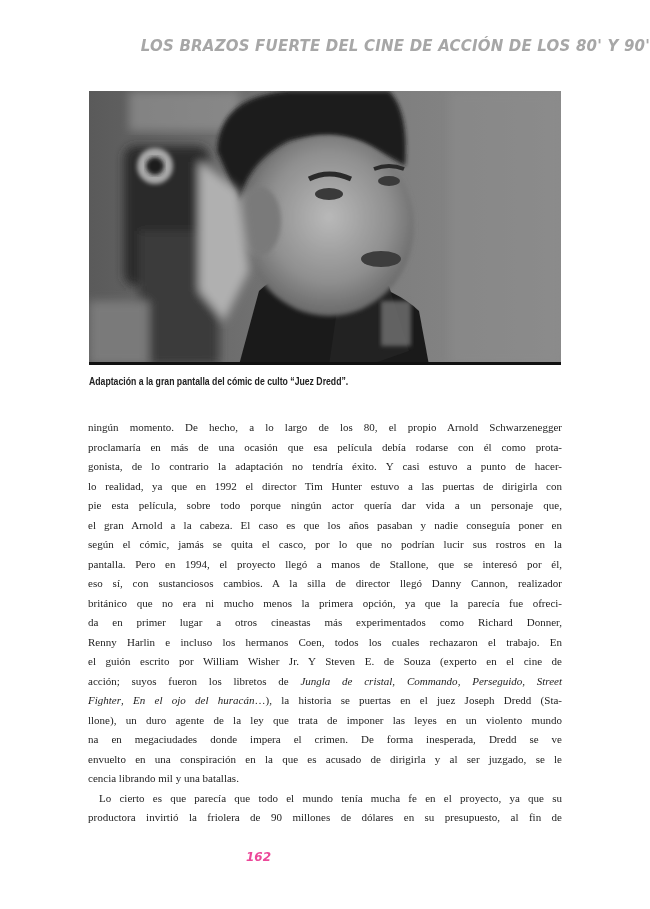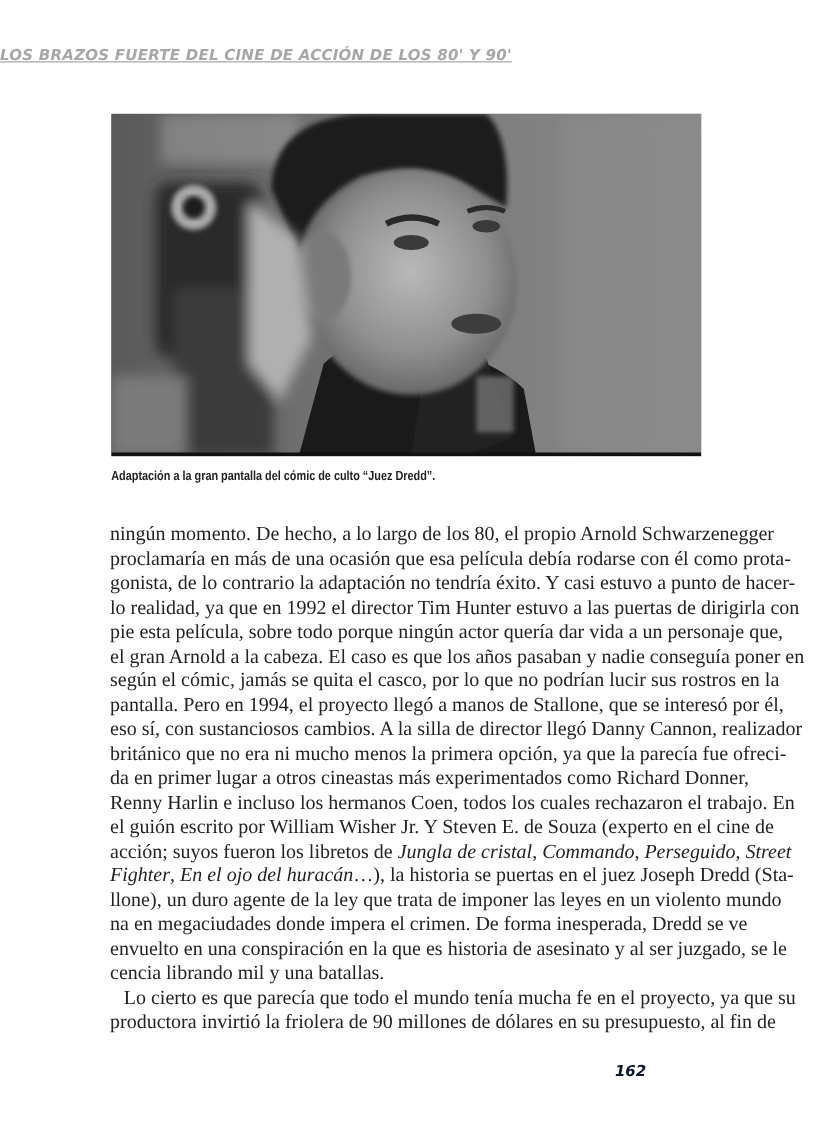--- a/index.html
+++ b/index.html
@@ -7,29 +7,28 @@
       width: 650px; height: 909px;
       background: #ffffff;
       position: relative;
       overflow: hidden;
       font-family: "Liberation Serif", "DejaVu Serif", serif;
       color: #1f1f1f;
     }
     .running-head {
       position: absolute;
       top: 37px; left: 0; width: 650px;
-      text-align: left;
+      text-align: right;
       font-family: "DejaVu Sans", "Liberation Sans", sans-serif;
       font-weight: bold;
       font-style: italic;
-      font-size: 12px;
+      font-size: 15px;
       letter-spacing: 0.2px;
       color: #a7a7a7;
       text-transform: uppercase;
-      text-decoration: underline;
     }
     .figure {
       position: absolute;
       left: 89px; top: 91px;
       width: 472px; height: 274px;
       background: #6e6e6e;
       overflow: hidden;
     }
     .figure svg { display: block; }
     .caption {
@@ -45,39 +44,39 @@
     }
     .body-text {
       position: absolute;
       left: 88px; top: 418px;
       width: 474px;
     }
     .line {
       display: block;
       height: 19.5px;
       line-height: 19.5px;
-      font-size: 16px;
+      font-size: 11px;
       text-align: justify;
       text-align-last: justify;
       white-space: nowrap;
       overflow: visible;
       color: #232323;
     }
     .line.last { text-align-last: left; }
     .line.indent { text-indent: 11px; }
     .line i { font-style: italic; }
     .folio {
       position: absolute;
       top: 850px; left: 0; width: 517px;
-      text-align: right;
+      text-align: center;
       font-family: "DejaVu Sans", "Liberation Sans", sans-serif;
       font-weight: bold;
       font-style: italic;
       font-size: 12px;
-      color: #0f172a;
+      color: #ec4899;
     }
   </style>
 </head>
 <body>
 
 <div class="running-head">LOS BRAZOS FUERTE DEL CINE DE ACCIÓN DE LOS 80' Y 90'</div>
 
 <div class="figure">
   <svg width="472" height="274" viewBox="0 0 472 274">
     <defs>
@@ -143,19 +142,19 @@
   <span class="line">pantalla. Pero en 1994, el proyecto llegó a manos de Stallone, que se interesó por él,</span>
   <span class="line">eso sí, con sustanciosos cambios. A la silla de director llegó Danny Cannon, realizador</span>
   <span class="line">británico que no era ni mucho menos la primera opción, ya que la parecía fue ofreci-</span>
   <span class="line">da en primer lugar a otros cineastas más experimentados como Richard Donner,</span>
   <span class="line">Renny Harlin e incluso los hermanos Coen, todos los cuales rechazaron el trabajo. En</span>
   <span class="line">el guión escrito por William Wisher Jr. Y Steven E. de Souza (experto en el cine de</span>
   <span class="line"><span>acción; suyos fueron los libretos de </span><i>Jungla de cristal</i><span>, </span><i>Commando</i><span>, </span><i>Perseguido</i><span>, </span><i>Street</i></span>
   <span class="line"><i>Fighter</i><span>, </span><i>En el ojo del huracán</i><span>…), la historia se puertas en el juez Joseph Dredd (Sta-</span></span>
   <span class="line">llone), un duro agente de la ley que trata de imponer las leyes en un violento mundo</span>
   <span class="line">na en megaciudades donde impera el crimen. De forma inesperada, Dredd se ve</span>
-  <span class="line">envuelto en una conspiración en la que es historia de asesinato y al ser juzgado, se le</span>
+  <span class="line">envuelto en una conspiración en la que es acusado de dirigirla y al ser juzgado, se le</span>
   <span class="line last">cencia librando mil y una batallas.</span>
   <span class="line indent">Lo cierto es que parecía que todo el mundo tenía mucha fe en el proyecto, ya que su</span>
   <span class="line">productora invirtió la friolera de 90 millones de dólares en su presupuesto, al fin de</span>
 </div>
 
 <div class="folio">162</div>
 
 </body></html>

